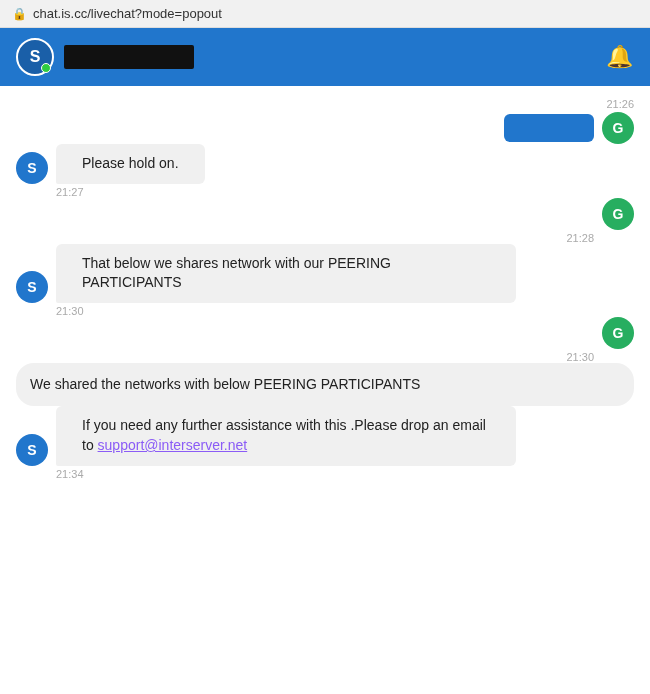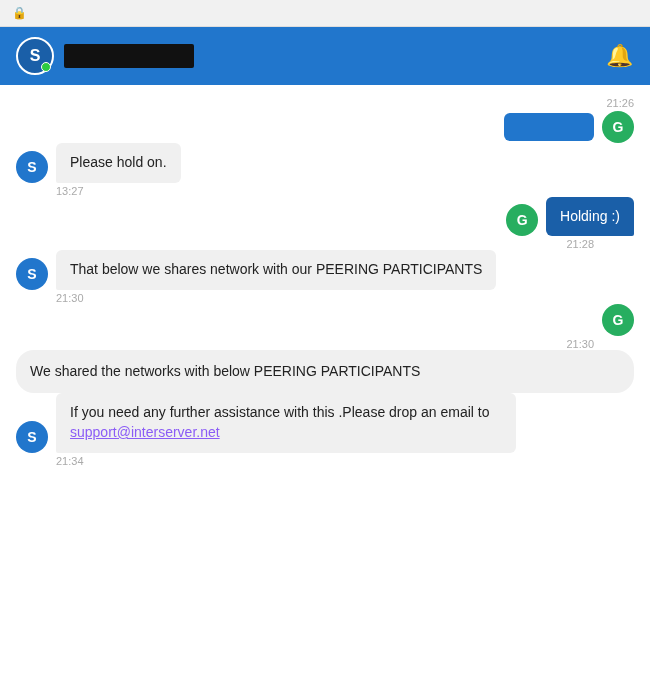--- a/index.html
+++ b/index.html
@@ -138,21 +138,21 @@
       justify-content: center;
       color: #fff;
       font-weight: bold;
       font-size: 14px;
       flex-shrink: 0;
     }
     .avatar-blue { background: #2176cc; }
     .avatar-green { background: #27ae60; }
 
     .bubble {
-      padding: 10px 14px;
+      padding: 10px 26px;
       border-radius: 6px;
       font-size: 14px;
       line-height: 1.4;
       max-width: 460px;
     }
     .bubble.left-bubble {
       background: #f0f0f0;
       color: #222;
       border-bottom-left-radius: 2px;
     }
@@ -191,20 +191,21 @@
       width: 100%;
     }
 
     a { color: #8b5cf6; text-decoration: underline; }
   </style>
 </head>
 <body>
 
 <div class="address-bar">
   <span class="lock-icon">🔒</span>
+  <span>chat.is.cc/livechat?mode=popout</span>
 </div>
 
 <div class="header">
   <div class="header-left">
     <div class="avatar-s">
       <span>S</span>
       <div class="online-dot"></div>
     </div>
     <div class="header-name-box"></div>
   </div>
@@ -220,27 +221,26 @@
       <div class="avatar-small avatar-green">G</div>
     </div>
   </div>
 
   <div class="msg-row left">
     <div class="bubble-with-avatar left">
       <div class="avatar-small avatar-blue">S</div>
       <div class="bubble left-bubble">Please hold on.</div>
     </div>
     <div style="padding-left:40px">
-      <div class="time-left">13:27</div>
+      <div class="time-left">21:27</div>
     </div>
   </div>
 
   <div class="msg-row right">
     <div class="bubble-with-avatar right">
-      <div class="bubble right-bubble">Holding :)</div>
       <div class="avatar-small avatar-green">G</div>
     </div>
     <div style="padding-right:40px">
       <div class="time-center-right">21:28</div>
     </div>
   </div>
 
   <div class="msg-row left">
     <div class="bubble-with-avatar left">
       <div class="avatar-small avatar-blue">S</div>

